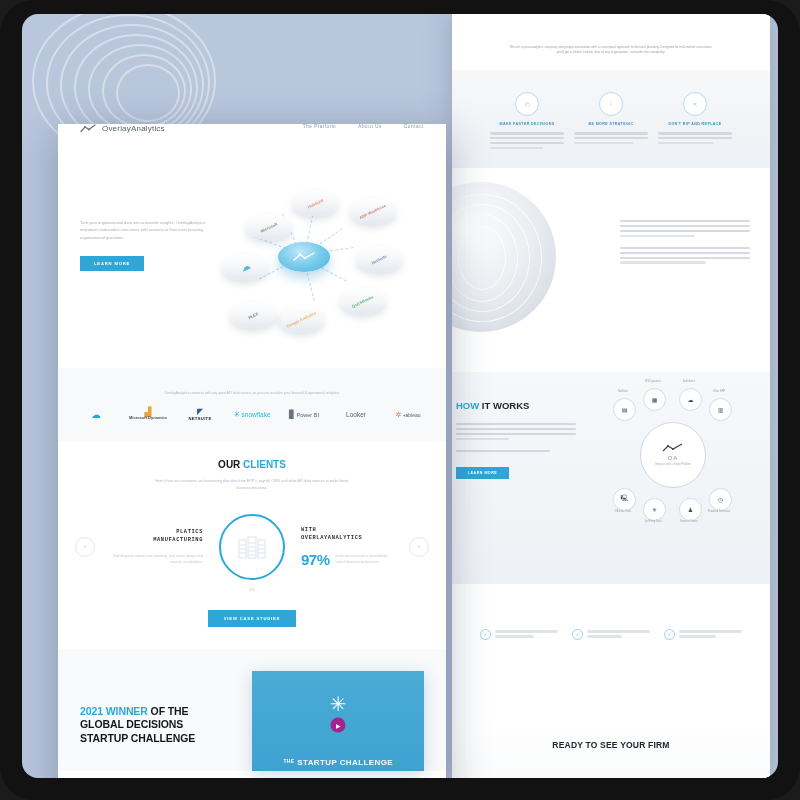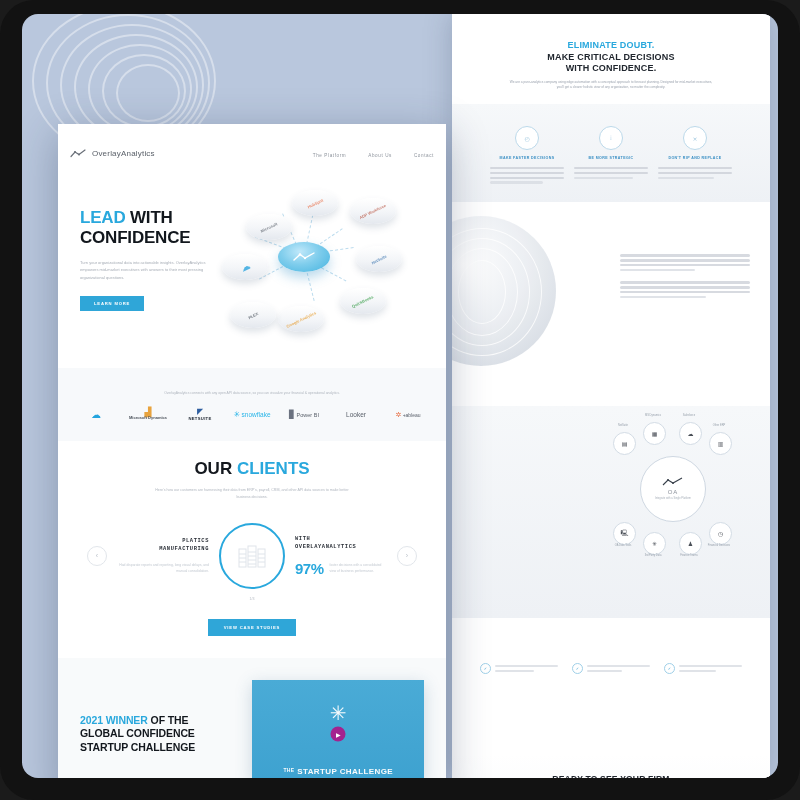--- a/index.html
+++ b/index.html
@@ -92,21 +92,21 @@
     position:absolute;width:36px;text-align:center;font-size:2.6px;color:#97a0ab;line-height:1.4;
   }
   
   #frontpage{
     position:absolute;left:36px;top:110px;width:388px;height:672px;
     background:#ffffff;
     box-shadow:0 10px 40px rgba(30,45,75,.33);
     overflow:hidden;
   }
   
-  .nav{height:34px;display:flex;align-items:flex-end;padding:0 12px;justify-content:space-between;}
+  .nav{height:34px;display:flex;align-items:flex-start;padding:0 22px;justify-content:space-between;}
   .brand{display:flex;align-items:center;gap:6px;}
   .brand-name{font-size:8px;color:#5a6069;letter-spacing:.2px;}
   .nav-links{display:flex;gap:22px;}
   .nav-links span{font-size:4.6px;color:#8d939c;letter-spacing:.6px;}
   
   .hero{display:flex;padding:26px 22px 8px;min-height:176px;position:relative;}
   .hero-left{width:150px;padding-top:24px;}
   .hero-h1{font-size:17px;font-weight:bold;color:#12171d;line-height:1.18;letter-spacing:-.2px;}
   .hero-p{font-size:4px;color:#a7adb6;line-height:1.85;margin-top:11px;max-width:132px;}
   .btn-primary{
@@ -128,21 +128,21 @@
     display:flex;align-items:center;justify-content:center;
   }
   .spoke{position:absolute;border-top:1px dashed #bcdcee;transform-origin:0 0;}
   
   .connect{background:#f7f9fb;padding:16px 0 6px;}
   .sec-h{text-align:center;font-weight:bold;color:#14181e;}
   .logos{display:flex;align-items:center;justify-content:space-between;padding:12px 12px 14px;}
   .logo-cell{flex:1;text-align:center;font-size:5px;color:#7b828c;}
   
   .clients{background:#fff;padding:18px 0 22px;}
-  .carousel{display:flex;align-items:center;justify-content:center;gap:10px;margin-top:22px;}
+  .carousel{display:flex;align-items:center;justify-content:center;gap:16px;margin-top:22px;}
   .arrow{
     width:18px;height:18px;border-radius:50%;border:1px solid #e2e6eb;color:#b9c0c9;
     display:flex;align-items:center;justify-content:center;font-size:7px;
   }
   .cl-left{width:92px;text-align:right;}
   .cl-right{width:92px;text-align:left;}
   .cl-title{
     font-family:"Liberation Mono", monospace;font-weight:bold;font-size:5.4px;
     color:#2b3038;letter-spacing:.6px;line-height:1.6;
   }
@@ -184,25 +184,20 @@
       <div class="ring" style="left:48px;top:26px;width:140px;height:118px;"></div>
       <div class="ring" style="left:62px;top:36px;width:120px;height:102px;"></div>
       <div class="ring" style="left:76px;top:46px;width:100px;height:86px;"></div>
       <div class="ring" style="left:90px;top:56px;width:80px;height:70px;"></div>
       <div class="ring" style="left:104px;top:66px;width:60px;height:54px;"></div>
     </div>
 
     <div id="backpage">
 
       <div class="bp-sec" style="padding-top:26px;">
-        <div class="bp-h" style="font-size:9px;">
-          <span class="accent">ELIMINATE DOUBT.</span><br>
-          <span>MAKE CRITICAL DECISIONS</span><br>
-          <span>WITH CONFIDENCE.</span>
-        </div>
         <div class="bp-sub">We are a pure-analytics company using edge automation with a conceptual approach to forecast planning. Designed for mid-market executives, you'll get a clearer holistic view of any organization, no matter the complexity.</div>
       </div>
 
       <div class="bp-sec bp-band" style="padding-top:10px;padding-bottom:16px;margin-top:14px;">
         <div class="bp-cols">
           <div class="bp-col">
             <div class="bp-circle">◴</div>
             <div class="bp-col-title">MAKE FASTER DECISIONS</div>
             <div class="ghost-line"></div>
               <div class="ghost-line"></div>
@@ -243,20 +238,35 @@
           <div style="margin-top:10px;">
             <div class="ghost-line"></div>
               <div class="ghost-line"></div>
             <div class="ghost-line"></div>
               <div class="ghost-line sm" style="width:66%;"></div>
           </div>
         </div>
       </div>
 
       <div class="bp-sec bp-band" style="height:190px;position:relative;padding-top:22px;">
+        <div style="position:absolute;left:4px;top:28px;width:120px;">
+          <div style="font-size:9.5px;font-weight:bold;color:#20262e;">
+            <span class="accent">HOW</span><span> IT WORKS</span>
+          </div>
+          <div style="margin-top:12px;">
+            <div class="ghost-line"></div>
+              <div class="ghost-line"></div>
+            <div class="ghost-line"></div>
+              <div class="ghost-line sm" style="width:44%;"></div>
+          </div>
+          <div style="margin-top:10px;">
+              <div class="ghost-line" style="width:78%;"></div>
+            </div>
+          <button class="bp-btn" style="margin-top:12px;">LEARN MORE</button>
+        </div>
 
         <div class="hiw-wrap" style="position:absolute;left:155px;top:12px;">
           <div class="hiw-center">
             <svg width="22" height="10" viewBox="0 0 22 10">
               <polyline points="1,8 6,3 11,6 20,1" fill="none" stroke="#3a424c" stroke-width="1.1"></polyline>
               <circle cx="6" cy="3" r="1" fill="#3a424c"></circle>
                 <circle cx="11" cy="6" r="1" fill="#3a424c"></circle>
             </svg>
             <div style="font-size:6px;color:#8d939c;letter-spacing:1px;margin-top:2px;">OA</div>
             <div style="font-size:2.6px;color:#a8b0ba;text-align:center;width:44px;line-height:1.5;margin-top:2px;">Integrate with a Single Platform</div>
@@ -329,24 +339,20 @@
         </div>
         <div class="nav-links">
           <span>The Platform</span>
           <span>About Us</span>
           <span>Contact</span>
         </div>
       </div>
 
       <div class="hero">
         <div class="hero-left">
-          <div class="hero-h1">
-            <span class="accent">LEAD</span><span> WITH</span><br>
-            <span>CONFIDENCE</span>
-          </div>
           <div class="hero-p">Turn your organizational data into actionable insights. OverlayAnalytics empowers mid-market executives with answers to their most pressing organizational questions.</div>
           <button class="btn-primary">LEARN MORE</button>
         </div>
 
         <div class="hero-art">
           <span class="spoke" style="left:74px;top:70px;width:46px;transform:rotate(-34deg);"></span>
           <span class="spoke" style="left:74px;top:70px;width:40px;transform:rotate(-78deg);"></span>
           <span class="spoke" style="left:74px;top:70px;width:50px;transform:rotate(-8deg);"></span>
           <span class="spoke" style="left:74px;top:74px;width:48px;transform:rotate(28deg);"></span>
           <span class="spoke" style="left:74px;top:74px;width:44px;transform:rotate(76deg);"></span>
@@ -413,21 +419,21 @@
             <span style="color:#5a616b;font-size:6.5px;">Looker</span>
           </div>
           <div class="logo-cell">
             <span style="color:#e8734a;font-size:7px;">✲</span>
             <span style="color:#5a616b;font-size:5px;">+ableau</span>
           </div>
         </div>
       </div>
 
       <div class="clients">
-        <div class="sec-h" style="font-size:17px;">
+        <div class="sec-h" style="font-size:10px;">
           <span>OUR </span><span class="accent">CLIENTS</span>
         </div>
         <div style="text-align:center;font-size:3.6px;color:#b0b6bf;line-height:1.9;margin:8px auto 0;max-width:200px;">Here's how our customers are harnessing their data from ERP's, payroll, CRM, and other API data sources to make better business decisions.</div>
 
         <div class="carousel">
           <div class="arrow">‹</div>
           <div class="cl-left">
             <div class="cl-title" style="white-space:pre-line;">PLATICS
 MANUFACTURING</div>
             <div style="font-size:3.4px;color:#c3c9d1;line-height:1.9;margin-top:8px;">Had disparate reports and reporting, long visual delays, and manual consolidation.</div>
@@ -455,21 +461,21 @@
         <div class="counter">1/3</div>
         <div style="text-align:center;margin-top:14px;">
           <button class="btn-primary" style="margin-top:0;padding:6px 16px;">VIEW CASE STUDIES</button>
         </div>
       </div>
 
       <div class="winner">
         <div style="width:170px;padding-top:34px;">
           <div class="win-h">
             <span class="accent">2021 WINNER</span><span> OF THE</span><br>
-            <span>GLOBAL CONFIDENCE</span><br>
+            <span>GLOBAL DECISIONS</span><br>
             <span>STARTUP CHALLENGE</span>
           </div>
         </div>
         <div class="video">
           <span class="snowflake">✳</span>
           <div class="play">▶</div>
           <div class="video-cap">
             <span style="font-size:5px;vertical-align:2px;">THE</span>
             <span>STARTUP CHALLENGE</span>
           </div>

